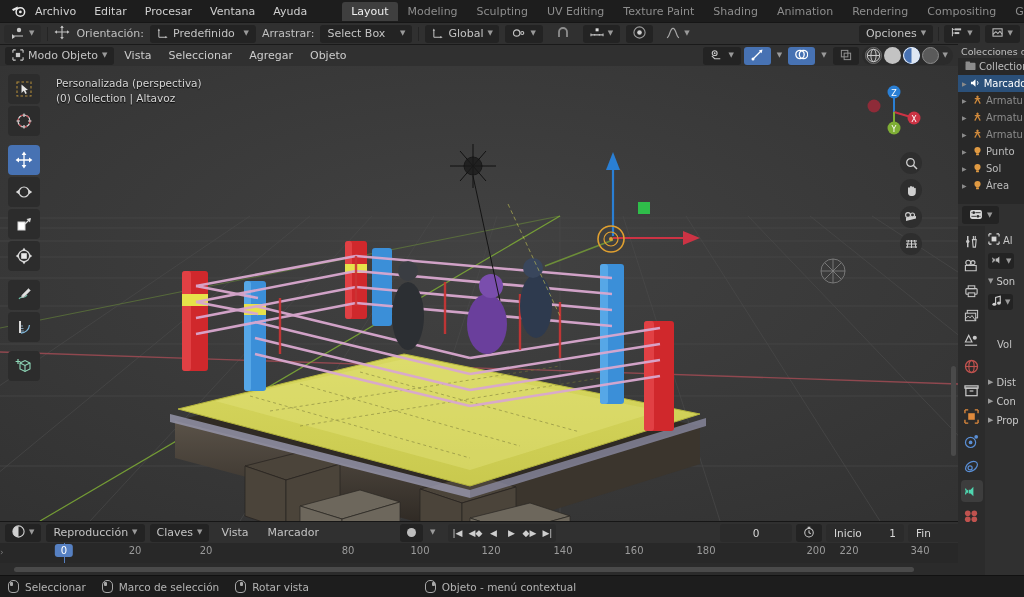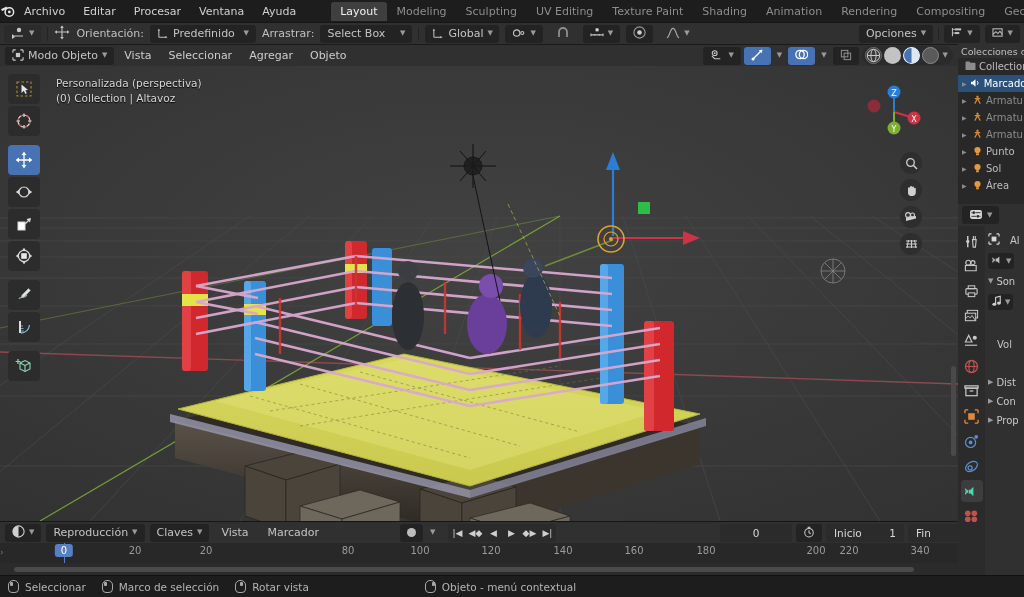--- a/index.html
+++ b/index.html
@@ -12,21 +12,21 @@
          align-items:center; gap:4px; color:#c3c3c3; white-space:nowrap; height:18px; }
   .btn.dark { background:#232323; }
   .btn.flat { background:transparent; }
   .btn.on { background:#4772b3; color:#fff; }
   .lbl { color:#c0c0c0; white-space:nowrap; }
   .chev { font-size:7px; color:#9a9a9a; line-height:1; }
   .ico { display:inline-block; line-height:1; }
 
   
   #topbar { position:absolute; left:0; top:0; width:1024px; height:22px; background:#1d1d1d;
-            display:flex; align-items:center; padding-left:0; gap:0px; }
+            display:flex; align-items:center; padding-left:11px; gap:0px; }
   #topbar .menu { padding:3px 9px; color:#d0d0d0; border-radius:3px; }
   .bl-logo { width:18px; height:16px; display:flex; align-items:center; justify-content:center; color:#e8e8e8; }
   .wstabs { display:flex; align-items:center; margin-left:10px; gap:1px; }
   .wstab { padding:3px 9px; color:#8d8d8d; border-radius:3px 3px 0 0; white-space:nowrap; }
   .wstab.active { background:#3f3f3f; color:#f0f0f0;margin-left:16px; }
 
   
   #toolrow { position:absolute; left:0; top:22px; width:1024px; height:22px; background:#303030;
              display:flex; align-items:center; gap:6px; padding:0 4px; border-top:1px solid #161616; }
   .sep { width:1px; height:14px; background:#242424; }
@@ -90,21 +90,21 @@
   
   #prheader { position:absolute; left:958px; top:204px; width:66px; height:22px; background:#303030;
               display:flex; align-items:center; padding-left:4px; }
   #prtabs { position:absolute; left:958px; top:226px; width:27px; height:349px; background:#2b2b2b;
             display:flex; flex-direction:column; align-items:center; padding-top:4px; gap:3px; }
   .ptab { width:22px; height:22px; border-radius:4px; display:flex; align-items:center;
           justify-content:center; }
   .ptab.active { background:#3d3d3d; }
   #prbody { position:absolute; left:985px; top:226px; width:39px; height:349px; background:#303030;
             overflow:hidden; font-size:10px; padding-top:4px; }
-  .prrow { display:flex; align-items:center; gap:10px; padding:3px 3px; white-space:nowrap;text-align:center; }
+  .prrow { display:flex; align-items:center; gap:3px; padding:3px 3px; white-space:nowrap;text-align:center; }
   .prpanel { display:flex; align-items:center; gap:3px; padding:4px 3px; white-space:nowrap; color:#c9c9c9; }
   .minifld { background:#232323; border-radius:3px; height:16px; display:flex; align-items:center;
              gap:2px; padding:0 3px; }
 
   
   #status { position:absolute; left:0; top:575px; width:1024px; height:22px; background:#1d1d1d;
             display:flex; align-items:center; gap:6px; padding-left:8px; border-top:1px solid #111;
             color:#b4b4b4; font-size:10.5px; }
   .mouseico { width:11px; height:13px; border:1px solid #a8a8a8; border-radius:5px 5px 4px 4px;
               display:inline-block; position:relative; }

